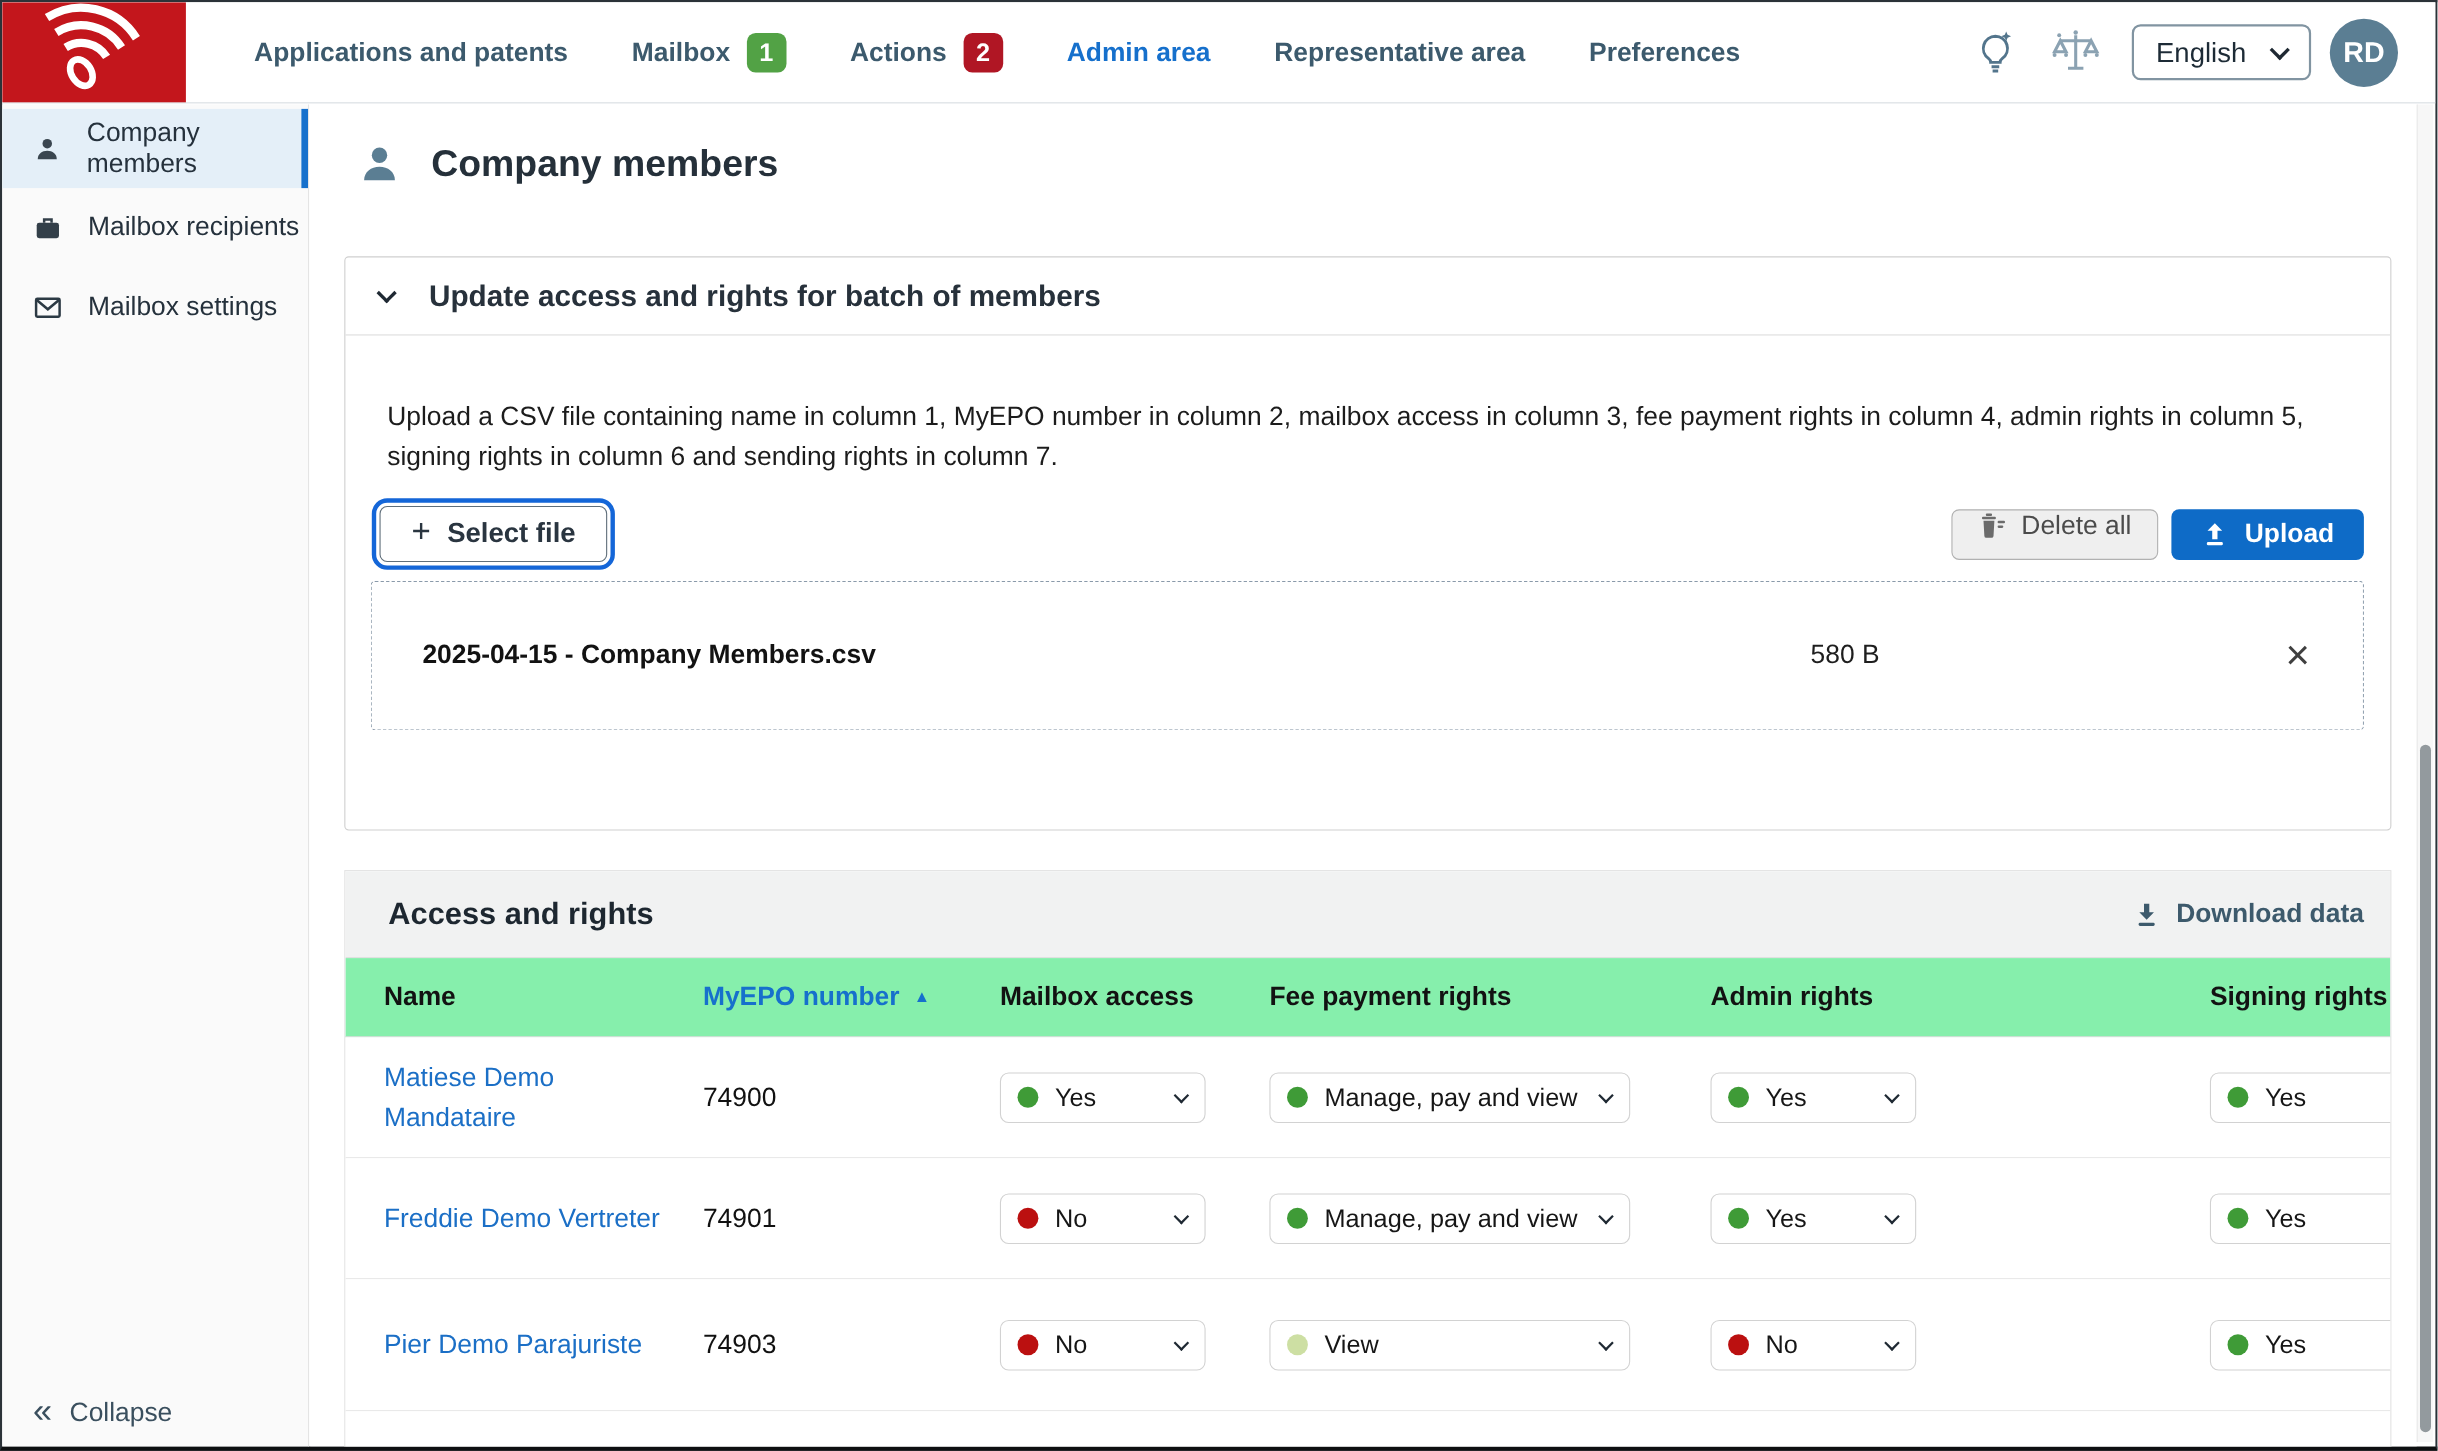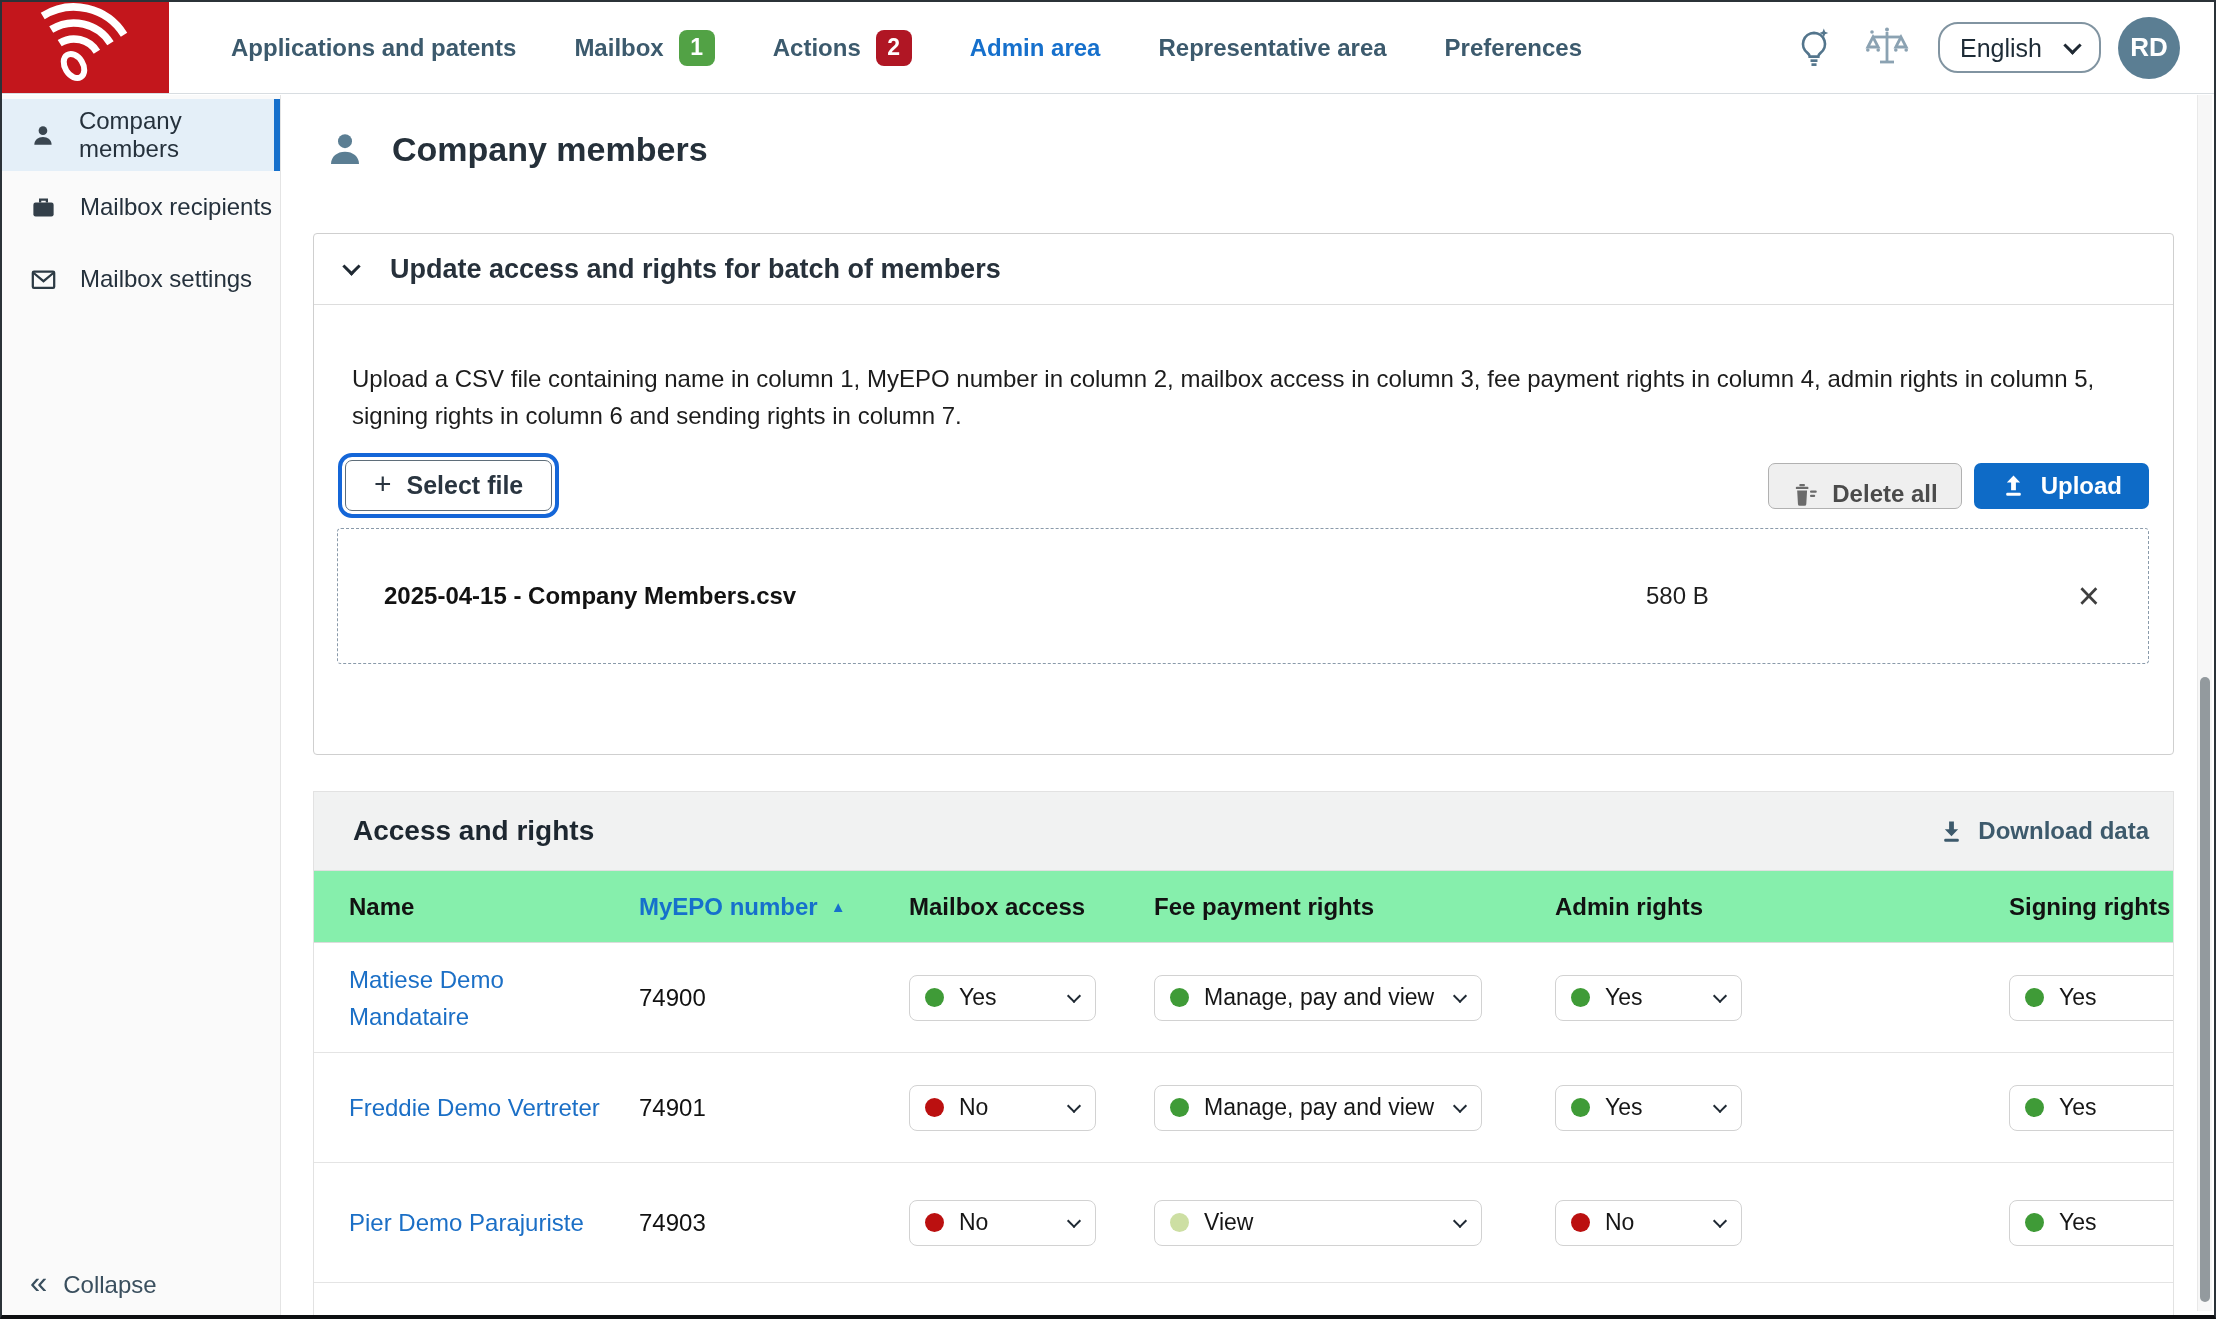--- a/index.html
+++ b/index.html
@@ -15,21 +15,21 @@
   .nav-items{display:flex;align-items:center;gap:58px;padding-left:62px;
     font-size:24px;font-weight:600;color:#3c5a6d;}
   .nav-item{display:flex;align-items:center;gap:15px;cursor:pointer;white-space:nowrap;}
   .nav-item.active{color:#1670cc;}
   .badge{min-width:36px;height:36px;border-radius:8px;display:flex;align-items:center;justify-content:center;
     color:#fff;font-size:23px;font-weight:700;padding:0 7px;}
   .badge.green{background:#52a245;}
   .badge.red{background:#b01624;}
   .nav-right{margin-left:auto;display:flex;align-items:center;padding-right:34px;}
   .icon-btn{display:flex;align-items:center;justify-content:center;cursor:pointer;}
-  .lang-select{height:51px;min-width:153px;border:2px solid #8194a1;border-radius:20px;
+  .lang-select{height:51px;min-width:153px;border:2px solid #8194a1;border-radius:8px;
     display:flex;align-items:center;padding:2px 20px 0 20px;font-size:25px;color:#1d2b36;gap:24px;cursor:pointer;background:#fff;}
   .avatar{width:62px;height:62px;border-radius:50%;background:#5b7e93;color:#fff;font-weight:700;
     font-size:26px;display:flex;align-items:center;justify-content:center;margin-left:17px;cursor:pointer;}
 
   
   .chev{width:11px;height:11px;border-right:2.5px solid #1f2933;border-bottom:2.5px solid #1f2933;
     transform:rotate(45deg);margin-top:-6px;flex:none;}
   .chev.lg{width:13px;height:13px;border-width:3px;}
 
   
@@ -57,21 +57,21 @@
   .desc.second{margin-top:28px;width:auto;}
   .desc b{font-weight:700;}
 
   .btn-row{display:flex;align-items:center;margin-top:26px;}
   .btn-select{height:51px;border:1px solid #5f6e7a;border-radius:7px;background:#fff;
     display:flex;align-items:center;gap:15px;padding:0 28px;font-size:25px;font-weight:600;color:#2a3540;
     outline:4px solid #1466d8;outline-offset:3px;margin-left:8px;cursor:pointer;}
   .btn-select .plus{font-size:30px;font-weight:400;margin-top:-3px;color:#2a3540;}
   .right-btns{margin-left:auto;display:flex;align-items:center;gap:12px;}
   .btn-delete{height:46px;background:#efefef;border:1px solid #b1b1b1;border-radius:7px;
-    display:flex;align-items:flex-end;gap:13px;padding:0 23px;font-size:24px;font-weight:700;color:#4b4b4b;cursor:pointer;}
+    display:flex;align-items:flex-start;gap:13px;padding:0 23px;font-size:24px;font-weight:400;color:#4b4b4b;cursor:pointer;}
   .btn-upload{height:46px;background:#0e6bc7;border:none;border-radius:7px;
     display:flex;align-items:center;gap:15px;padding:0 27px;font-size:24px;font-weight:700;color:#fff;cursor:pointer;}
 
   .dropzone{margin-top:17px;height:136px;border:1px dashed #8a9aaa;border-radius:4px;position:relative;}
   .file-name{position:absolute;left:46px;top:50%;transform:translateY(-50%);font-size:24px;font-weight:700;color:#121212;}
   .file-size{position:absolute;left:1308px;top:50%;transform:translateY(-50%);font-size:24px;color:#1e1e1e;}
   .file-close{position:absolute;right:48px;top:50%;transform:translateY(-50%);font-size:38px;color:#3f3f3f;
     line-height:1;cursor:pointer;font-weight:400;}
 
   

